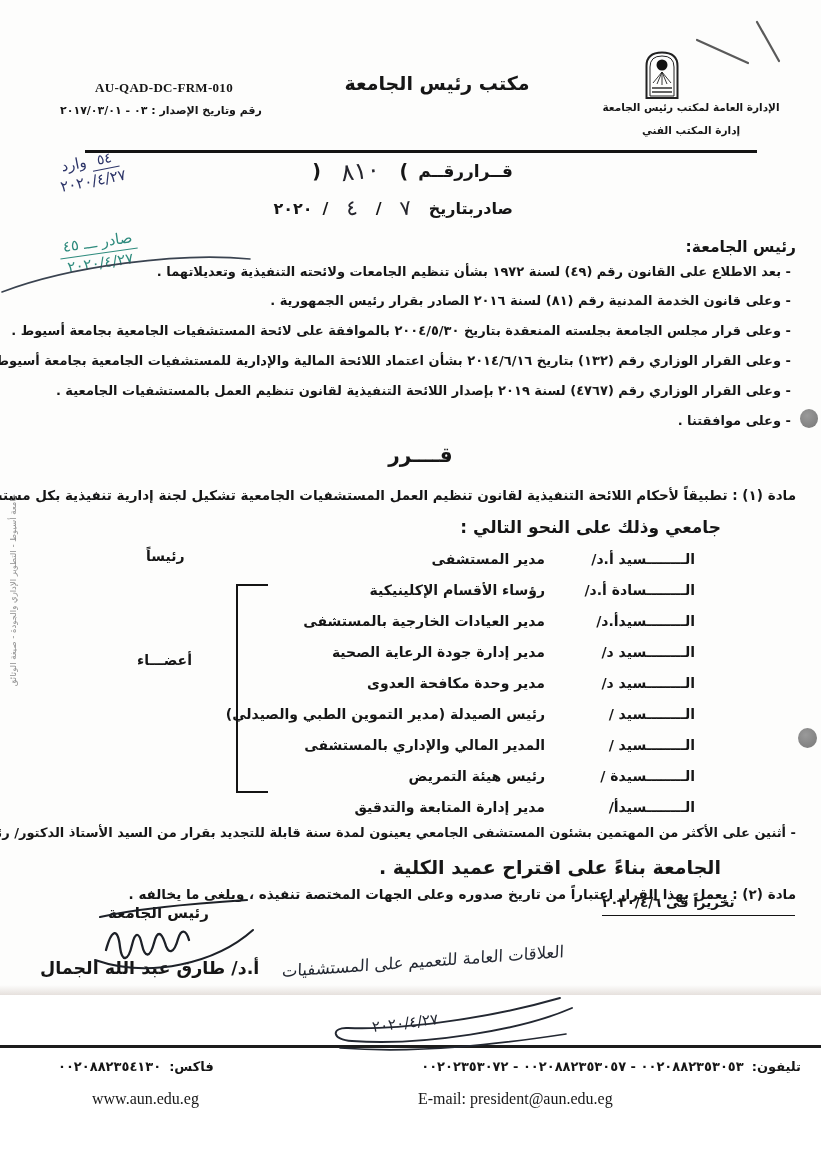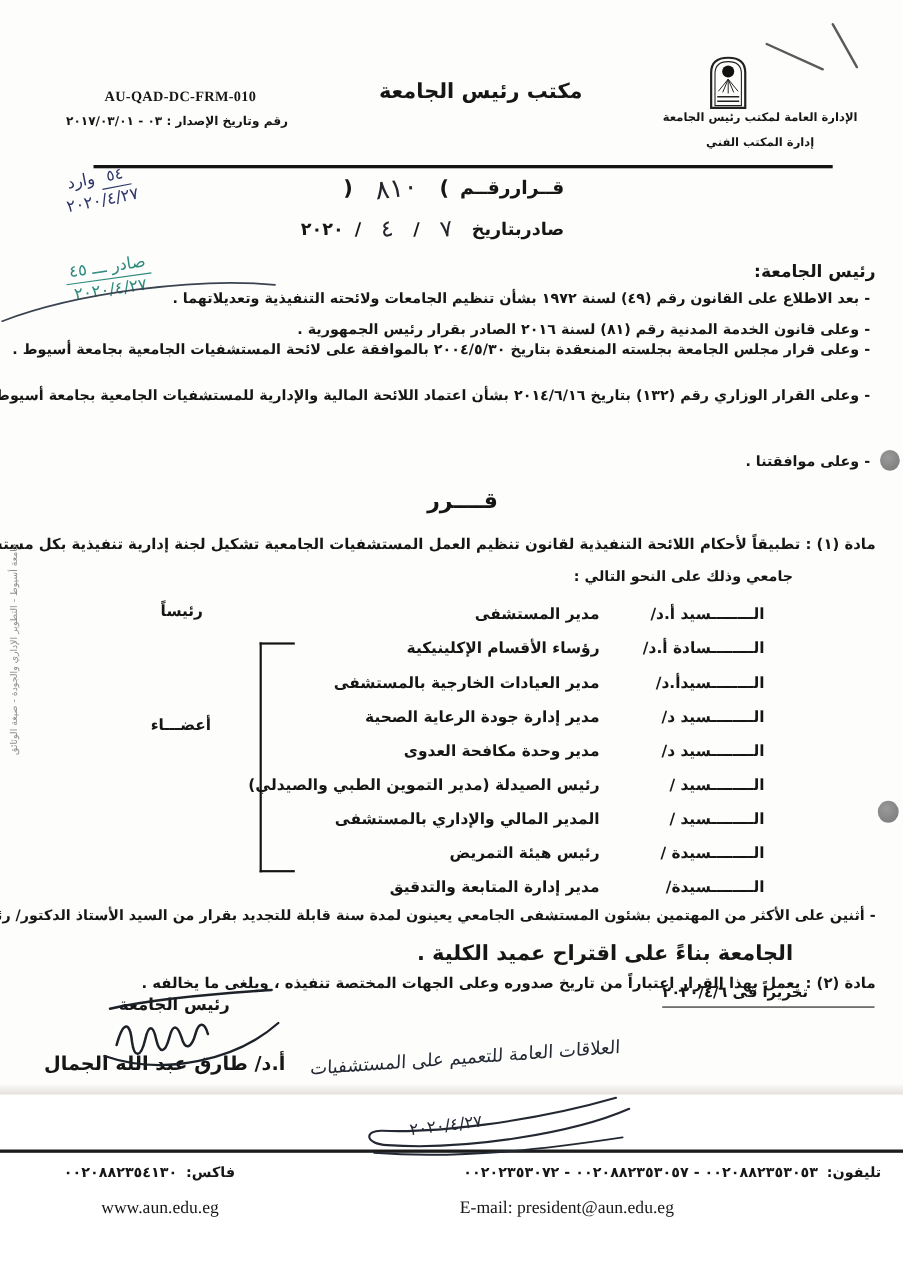--- a/index.html
+++ b/index.html
@@ -30,26 +30,26 @@
 
   
   .hw-received{left:58px;top:152px;color:#2c3468;transform:rotate(-11deg);font-size:15px;direction:rtl;text-align:center;line-height:1.25;}
   .hw-received .num{display:inline-block;border-bottom:1.5px solid #2c3468;padding:0 6px;font-size:14px;}
   .hw-issued{left:60px;top:233px;color:#2e8b7d;transform:rotate(-8deg);font-size:15px;direction:rtl;text-align:center;line-height:1.3;}
   .hw-issued .word{border-bottom:1.5px solid #2e8b7d;padding:0 4px;}
 
   
   .pre-head{right:25px;top:238px;font-size:15.5px;font-weight:bold;}
   .clause{right:30px;font-size:13px;font-weight:bold;}
-  .c0{top:264px;} .c1{top:293px;text-align:center;} .c2{top:311px;text-align:center;} .c3{top:353px;} .c4{top:383px;} .c5{top:413px;}
+  .c0{top:264px;} .c1{top:293px;text-align:center;} .c2{top:323px;text-align:center;} .c3{top:353px;} .c4{top:383px;} .c5{top:413px;}
 
   
   .decree-title{left:368px;top:443px;width:105px;text-align:center;font-size:20px;font-weight:bold;}
   .art1a{right:25px;top:487px;font-size:13.5px;font-weight:bold;}
-  .art1b{right:100px;top:517px;font-size:13px;font-weight:bold;}
+  .art1b{right:100px;top:517px;font-size:17px;font-weight:bold;}
   .members{position:absolute;right:126px;top:543px;width:575px;}
   .mrow{display:flex;direction:rtl;align-items:center;height:31px;}
   .mtitle{width:142px;font-weight:bold;font-size:14px;flex:none;}
   .mrole{font-weight:bold;font-size:14px;margin-right:8px;}
   .chairman{left:146px;top:548px;font-size:14px;font-weight:bold;}
   .bracket{position:absolute;left:236px;top:584px;width:30px;height:205px;border-left:2px solid #141414;border-top:2px solid #141414;border-bottom:2px solid #141414;}
   .members-marker{left:137px;top:652px;font-size:14px;font-weight:bold;letter-spacing:1px;}
   .note1{right:25px;top:825px;font-size:13px;font-weight:bold;}
   .note2{right:100px;top:856px;font-size:19px;font-weight:bold;}
   .art2{right:25px;top:886px;font-size:13.5px;font-weight:bold;}
@@ -130,20 +130,21 @@
   <div class="abs hw-issued">
     <div class="word">صادر ـــ ٤٥</div>
     <div>٢٠٢٠/٤/٢٧</div>
   </div>
 
   <div class="abs pre-head ar">رئيس الجامعة:</div>
   <div class="abs clause c0 ar">- بعد الاطلاع على القانون رقم (٤٩) لسنة ١٩٧٢ بشأن تنظيم الجامعات ولائحته التنفيذية وتعديلاتهما .</div>
   <div class="abs clause c1 ar">- وعلى قانون الخدمة المدنية رقم (٨١) لسنة ٢٠١٦ الصادر بقرار رئيس الجمهورية .</div>
   <div class="abs clause c2 ar">- وعلى قرار مجلس الجامعة بجلسته المنعقدة بتاريخ ٢٠٠٤/٥/٣٠ بالموافقة على لائحة المستشفيات الجامعية بجامعة أسيوط .</div>
   <div class="abs clause c3 ar">- وعلى القرار الوزاري رقم (١٣٢) بتاريخ ٢٠١٤/٦/١٦ بشأن اعتماد اللائحة المالية والإدارية للمستشفيات الجامعية بجامعة أسيوط .</div>
+  <div class="abs clause c4 ar">- وعلى القرار الوزاري رقم (٤٧٦٧) لسنة ٢٠١٩ بإصدار اللائحة التنفيذية لقانون تنظيم العمل بالمستشفيات الجامعية .</div>
   <div class="abs clause c5 ar">- وعلى موافقتنا .</div>
 
   <div class="punch punch1"></div>
   <div class="punch punch2"></div>
 
   <div class="abs decree-title ar">قــــرر</div>
   <div class="abs art1a ar">مادة (١) : تطبيقاً لأحكام اللائحة التنفيذية لقانون تنظيم العمل المستشفيات الجامعية تشكيل لجنة إدارية تنفيذية بكل مستشفى</div>
   <div class="abs art1b ar">جامعي وذلك على النحو التالي :</div>
 
   <div class="members">
@@ -173,21 +174,21 @@
       </div>
     <div class="mrow">
         <span class="mtitle">الــــــــسيد /</span>
         <span class="mrole">المدير المالي والإداري بالمستشفى</span>
       </div>
     <div class="mrow">
         <span class="mtitle">الــــــــسيدة /</span>
         <span class="mrole">رئيس هيئة التمريض</span>
       </div>
     <div class="mrow">
-        <span class="mtitle">الــــــــسيدة/</span>
+        <span class="mtitle">الــــــــسيدأ/</span>
         <span class="mrole">مدير إدارة المتابعة والتدقيق</span>
       </div>
   </div>
 
   <div class="abs chairman ar">رئيساً</div>
   <div class="bracket"></div>
   <div class="abs members-marker ar">أعضـــاء</div>
 
   <div class="abs note1 ar">- أثنين على الأكثر من المهتمين بشئون المستشفى الجامعي يعينون لمدة سنة قابلة للتجديد بقرار من السيد الأستاذ الدكتور/ رئيس</div>
   <div class="abs note2 ar">الجامعة بناءً على اقتراح عميد الكلية .</div>

